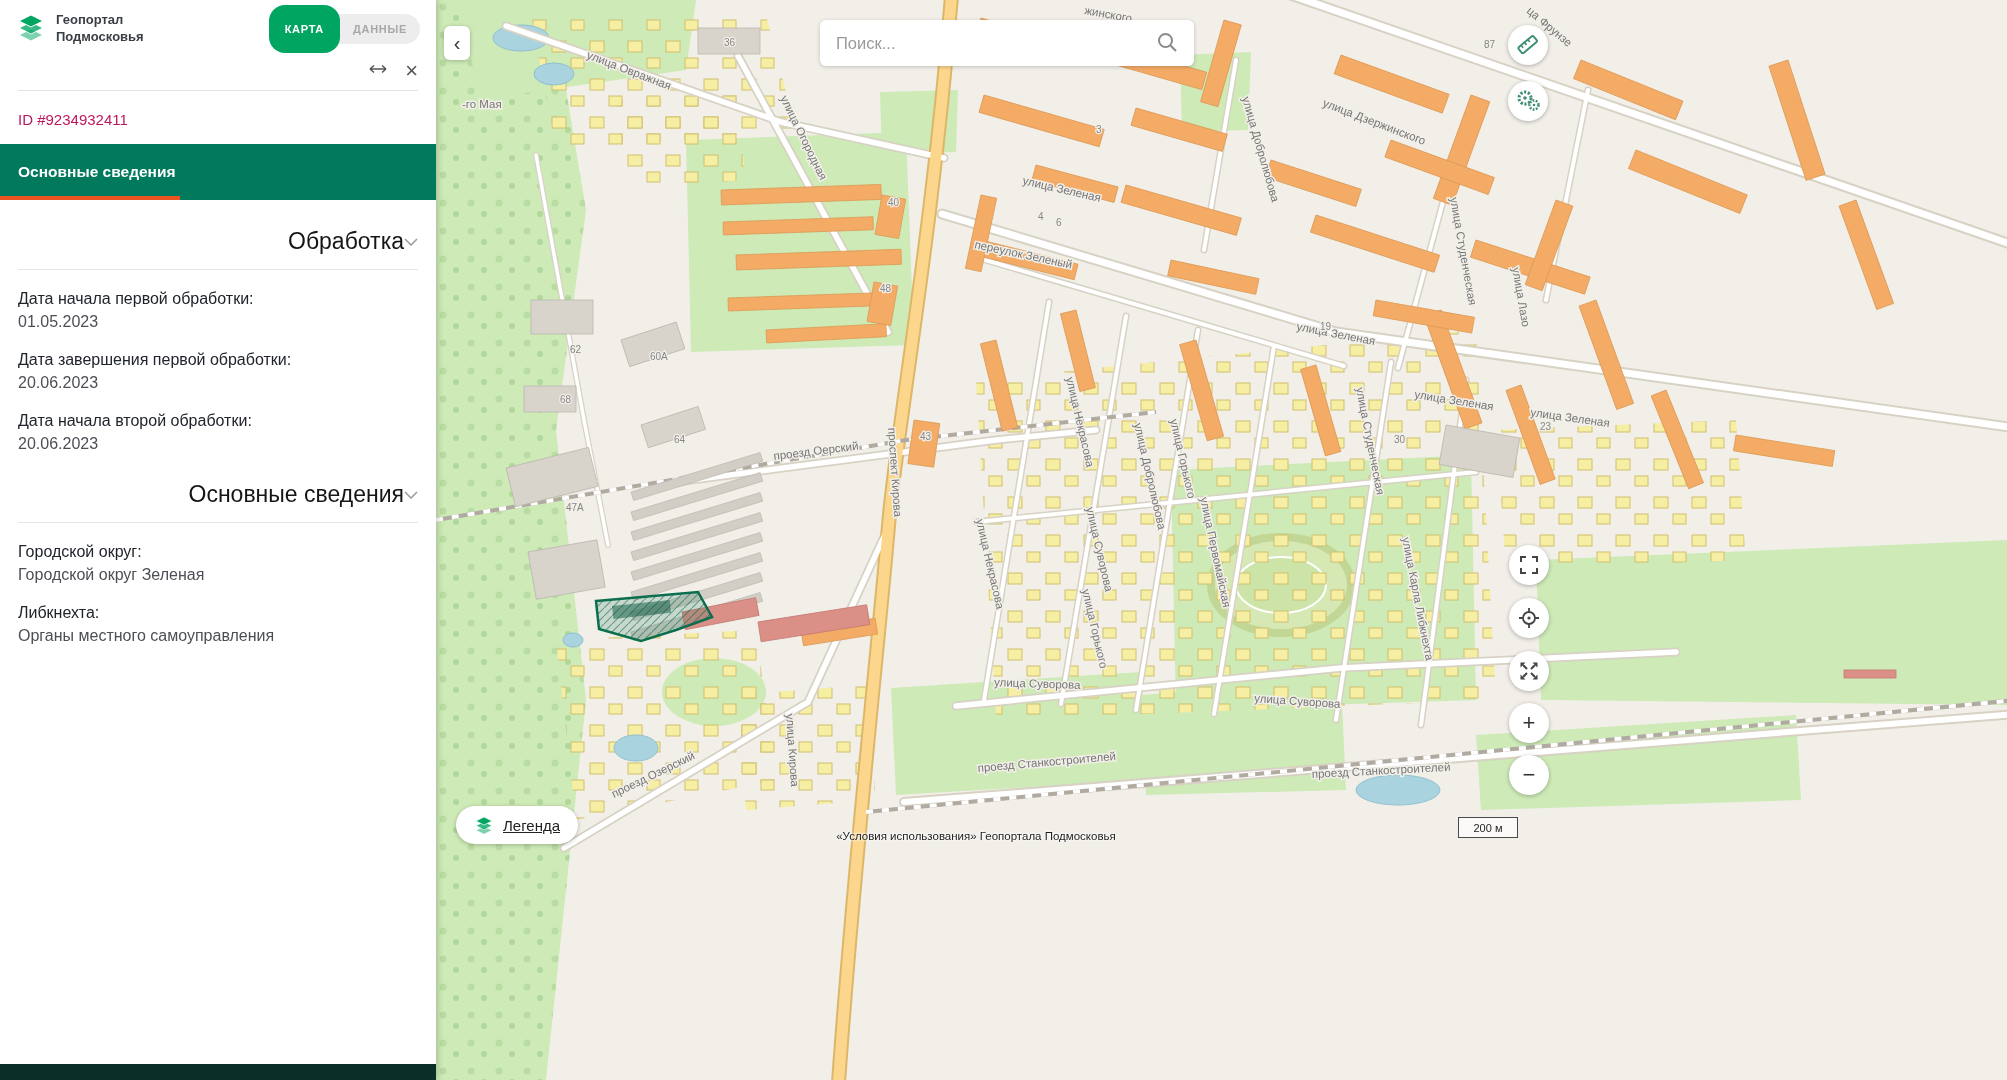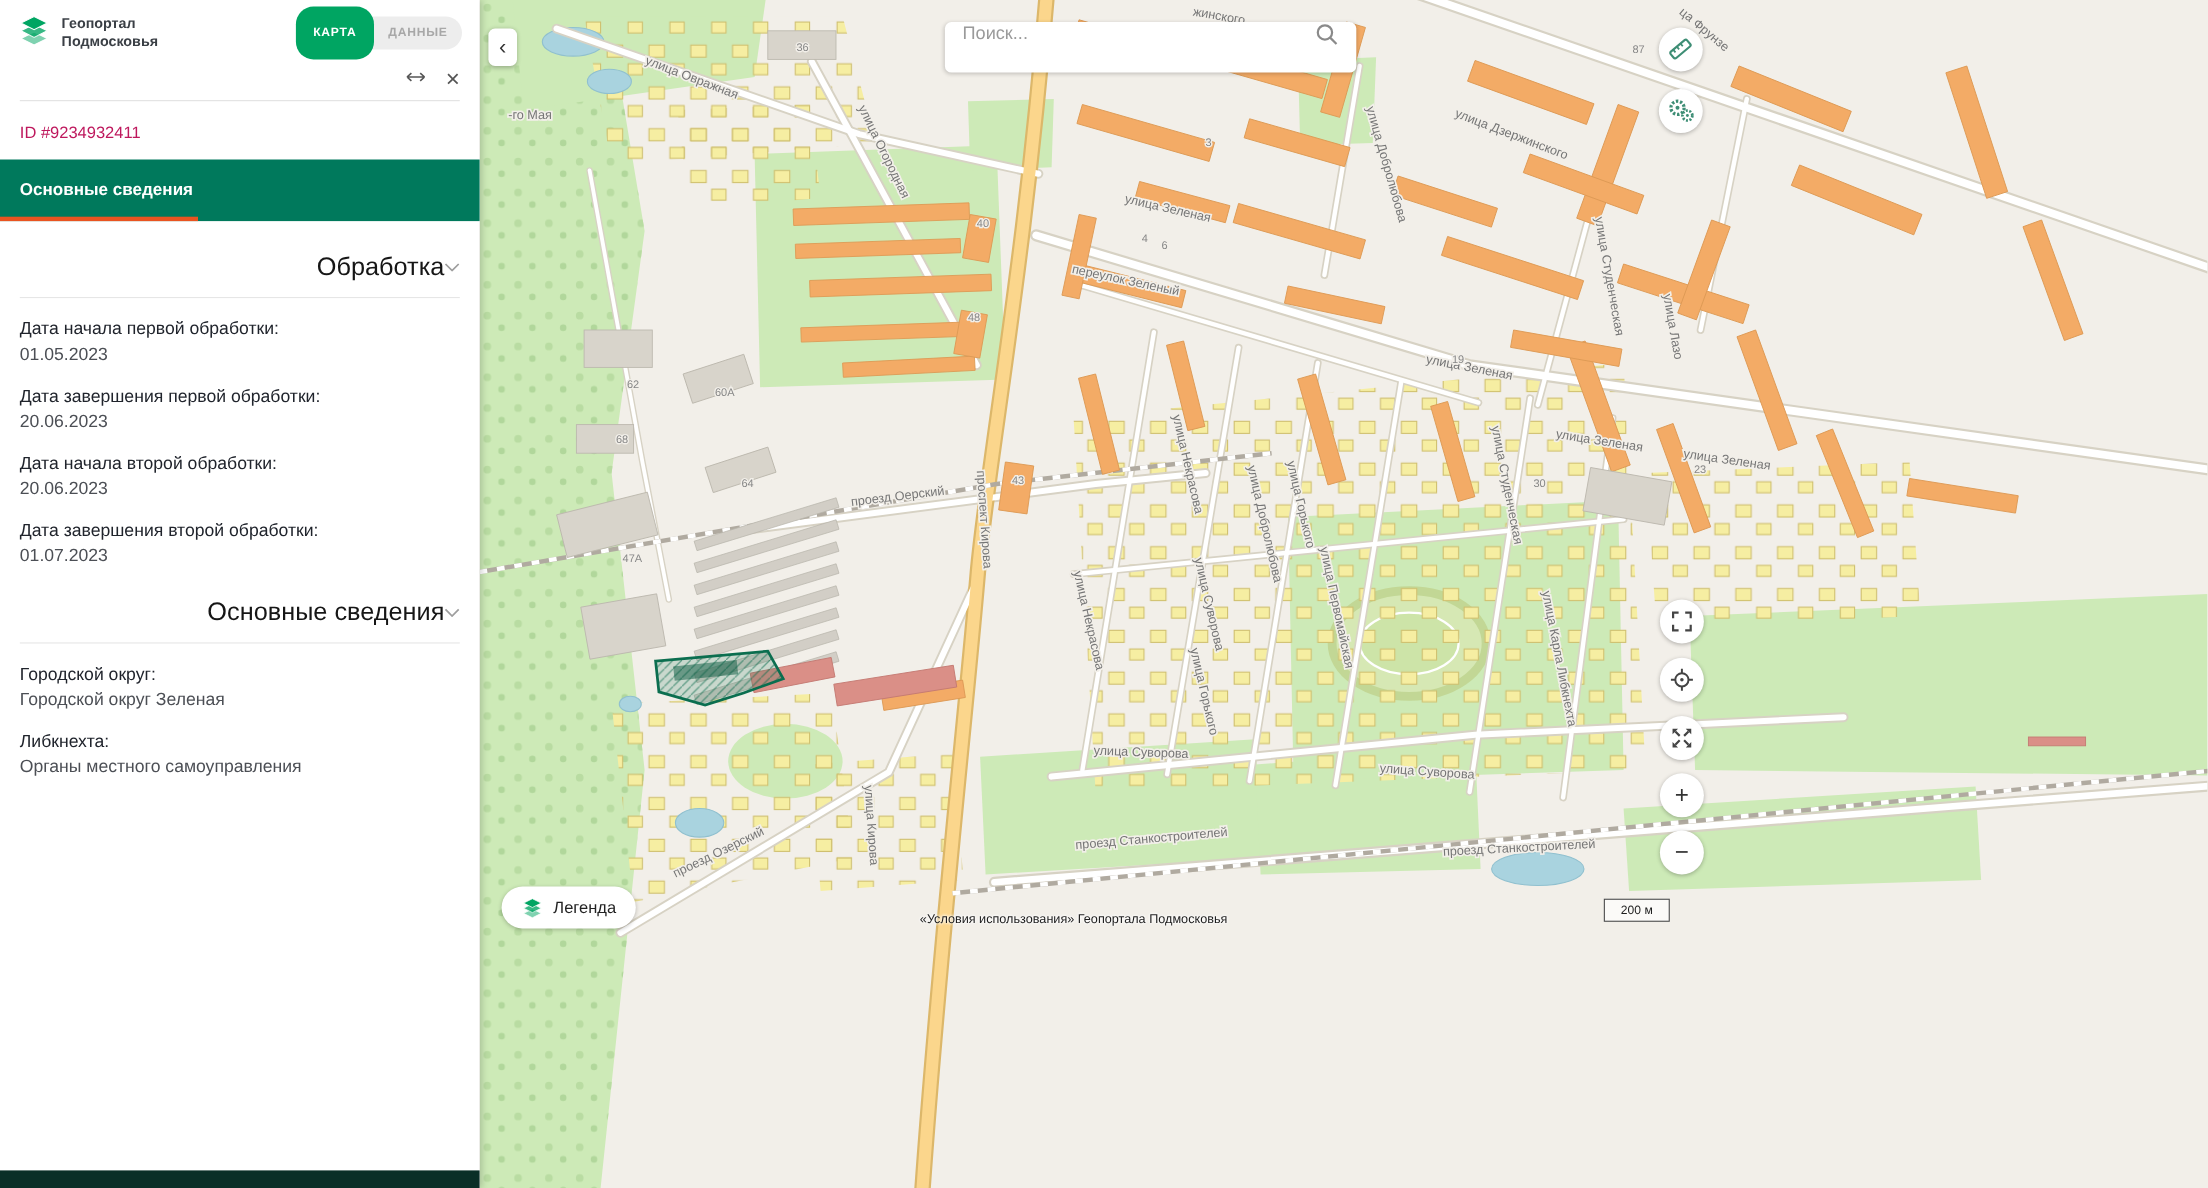--- a/index.html
+++ b/index.html
@@ -40,30 +40,30 @@
   .wa{fill:#a9d3df;stroke:#90c0cf;stroke-width:1;}
   .bo{fill:#f3ab66;stroke:#dd9a55;stroke-width:.8;}
   .bg2{fill:#d8d4cb;stroke:#bcb8ae;stroke-width:.8;}
   .br{fill:#da8f87;stroke:#c47a72;stroke-width:.8;}
   .gg{fill:#d2cec6;stroke:#b8b4ab;stroke-width:.6;}
 
   .collapse{position:absolute;left:8px;top:26px;width:26px;height:34px;background:#fff;border-radius:6px;
             box-shadow:0 1px 4px rgba(0,0,0,.25);display:flex;align-items:center;justify-content:center;
             font-size:20px;color:#333;cursor:pointer;z-index:5;}
   .search{position:absolute;left:384px;top:20px;width:346px;height:46px;background:#fff;border-radius:6px;
-          box-shadow:0 1px 4px rgba(0,0,0,.2);display:flex;align-items:flex-start;padding:0 14px;z-index:5;margin-left:39px;}
+          box-shadow:0 1px 4px rgba(0,0,0,.2);display:flex;align-items:center;padding:0 14px;z-index:5;}
   .search input{flex:1;border:none;outline:none;font-size:16.5px;color:#444;background:transparent;
                 font-family:"Liberation Sans",sans-serif;}
   .search input::placeholder{color:#9a9a9a;}
   .mbtn{position:absolute;background:#fff;border-radius:50%;width:40px;height:40px;
         box-shadow:0 1px 4px rgba(0,0,0,.28);display:flex;align-items:center;justify-content:center;
         cursor:pointer;z-index:5;font-size:22px;color:#333;user-select:none;}
   .legend{position:absolute;left:20px;top:806px;height:38px;background:#fff;border-radius:19px;
           box-shadow:0 1px 4px rgba(0,0,0,.25);display:flex;align-items:center;gap:9px;padding:0 18px;
-          font-size:15px;color:#222;cursor:pointer;z-index:5;}
+          font-size:15px;color:#222;cursor:pointer;z-index:5;text-decoration:underline;}
   .attrib{position:absolute;left:330px;top:830px;width:420px;text-align:center;font-size:11.5px;color:#1c1c1c;
           text-shadow:0 0 3px #fff,0 0 3px #fff,0 0 3px #fff;z-index:5;}
   .scale{position:absolute;left:1022px;top:817px;width:58px;height:19px;border:1px solid #4a4a4a;
          background:rgba(255,255,255,.68);font-size:11px;display:flex;align-items:center;justify-content:center;
          color:#1e1e1e;z-index:5;}
 </style>
 </head>
 <body>
 
 <div class="sidebar">
@@ -114,24 +114,20 @@
       <div class="f-label">Дата начала первой обработки:</div>
       <div class="f-value">01.05.2023</div>
     </div>
     <div class="field">
       <div class="f-label">Дата завершения первой обработки:</div>
       <div class="f-value">20.06.2023</div>
     </div>
     <div class="field">
       <div class="f-label">Дата начала второй обработки:</div>
       <div class="f-value">20.06.2023</div>
-    </div>
-    <div class="field">
-      <div class="f-label">Дата завершения второй обработки:</div>
-      <div class="f-value">01.07.2023</div>
     </div>
 
     <div class="sec-head">
       <span>Основные сведения</span>
       <svg class="chev" width="14" height="8" viewBox="0 0 14 8">
           <polyline points="1,1 7,7 13,1"></polyline>
         </svg>
     </div>
     <div class="field">
       <div class="f-label">Городской округ:</div>

